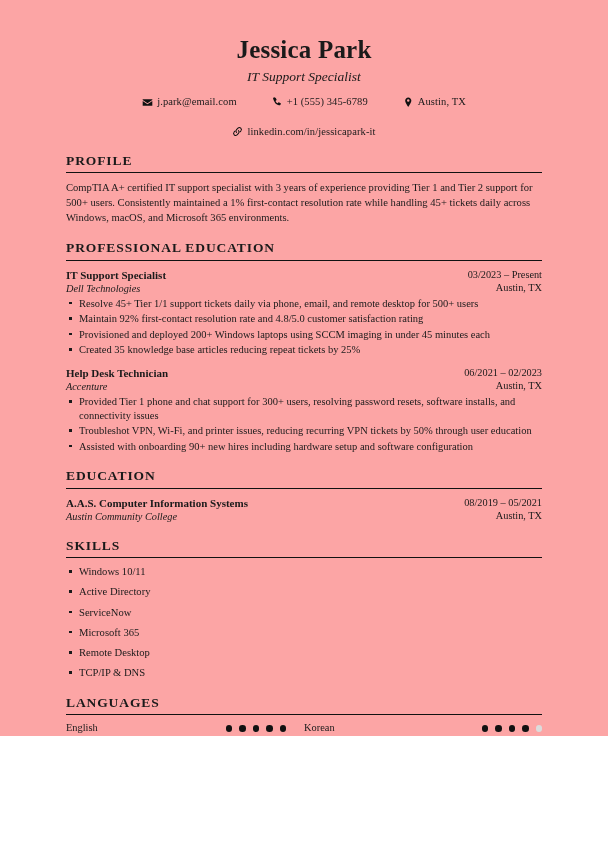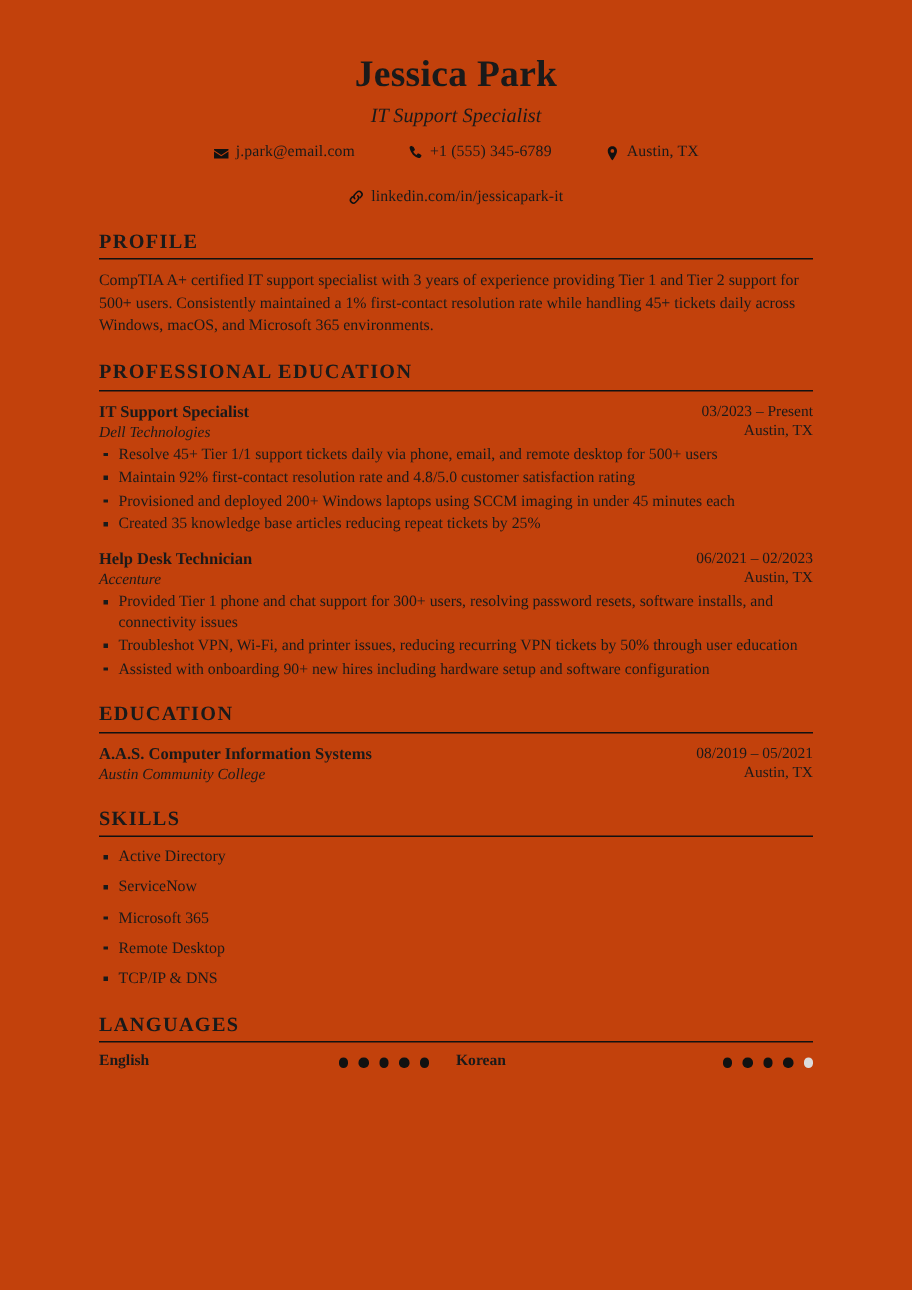--- a/index.html
+++ b/index.html
@@ -9,24 +9,24 @@
   }
   body {
     width: 608px;
     height: 860px;
     font-family: "Liberation Serif", "DejaVu Serif", serif;
     color: #1a1a1a;
     -webkit-font-smoothing: antialiased;
   }
   .page {
     width: 608px;
-    height: 860px;
+    height: 736px;
     box-sizing: border-box;
     padding: 30px 66px 0 66px;
-    background: #c2410c;
+    background: #fca5a5;
     position: relative;
   }
 
   
   .name {
     text-align: center;
     font-size: 25px;
     font-weight: bold;
     letter-spacing: 0.2px;
     margin: 6px 0 0 0;
@@ -170,21 +170,20 @@
     display: flex;
     align-items: center;
     margin-top: 2px;
   }
   .lang-cell {
     display: flex;
     align-items: center;
     justify-content: space-between;
     width: 50%;
     box-sizing: border-box;
-    font-weight: bold;
   }
   .lang-cell.first { padding-right: 18px; }
   .lang-name {
     font-size: 10.4px;
     line-height: 1.2;
   }
   .dots { display: inline-flex; align-items: center; gap: 7px; }
   .dot {
     width: 6.5px;
     height: 6.5px;
@@ -308,20 +307,21 @@
           </div>
         </div>
       </div>
   </div>
 
   <div class="section">
     <div class="section-title">SKILLS</div>
     <hr class="section-rule">
     <div class="section-body">
       <ul class="skills" id="skills-list">
+          <li>Windows 10/11</li>
           <li>Active Directory</li>
           <li>ServiceNow</li>
           <li>Microsoft 365</li>
           <li>Remote Desktop</li>
           <li>TCP/IP &amp; DNS</li>
         </ul>
     </div>
   </div>
 
   <div class="section">

